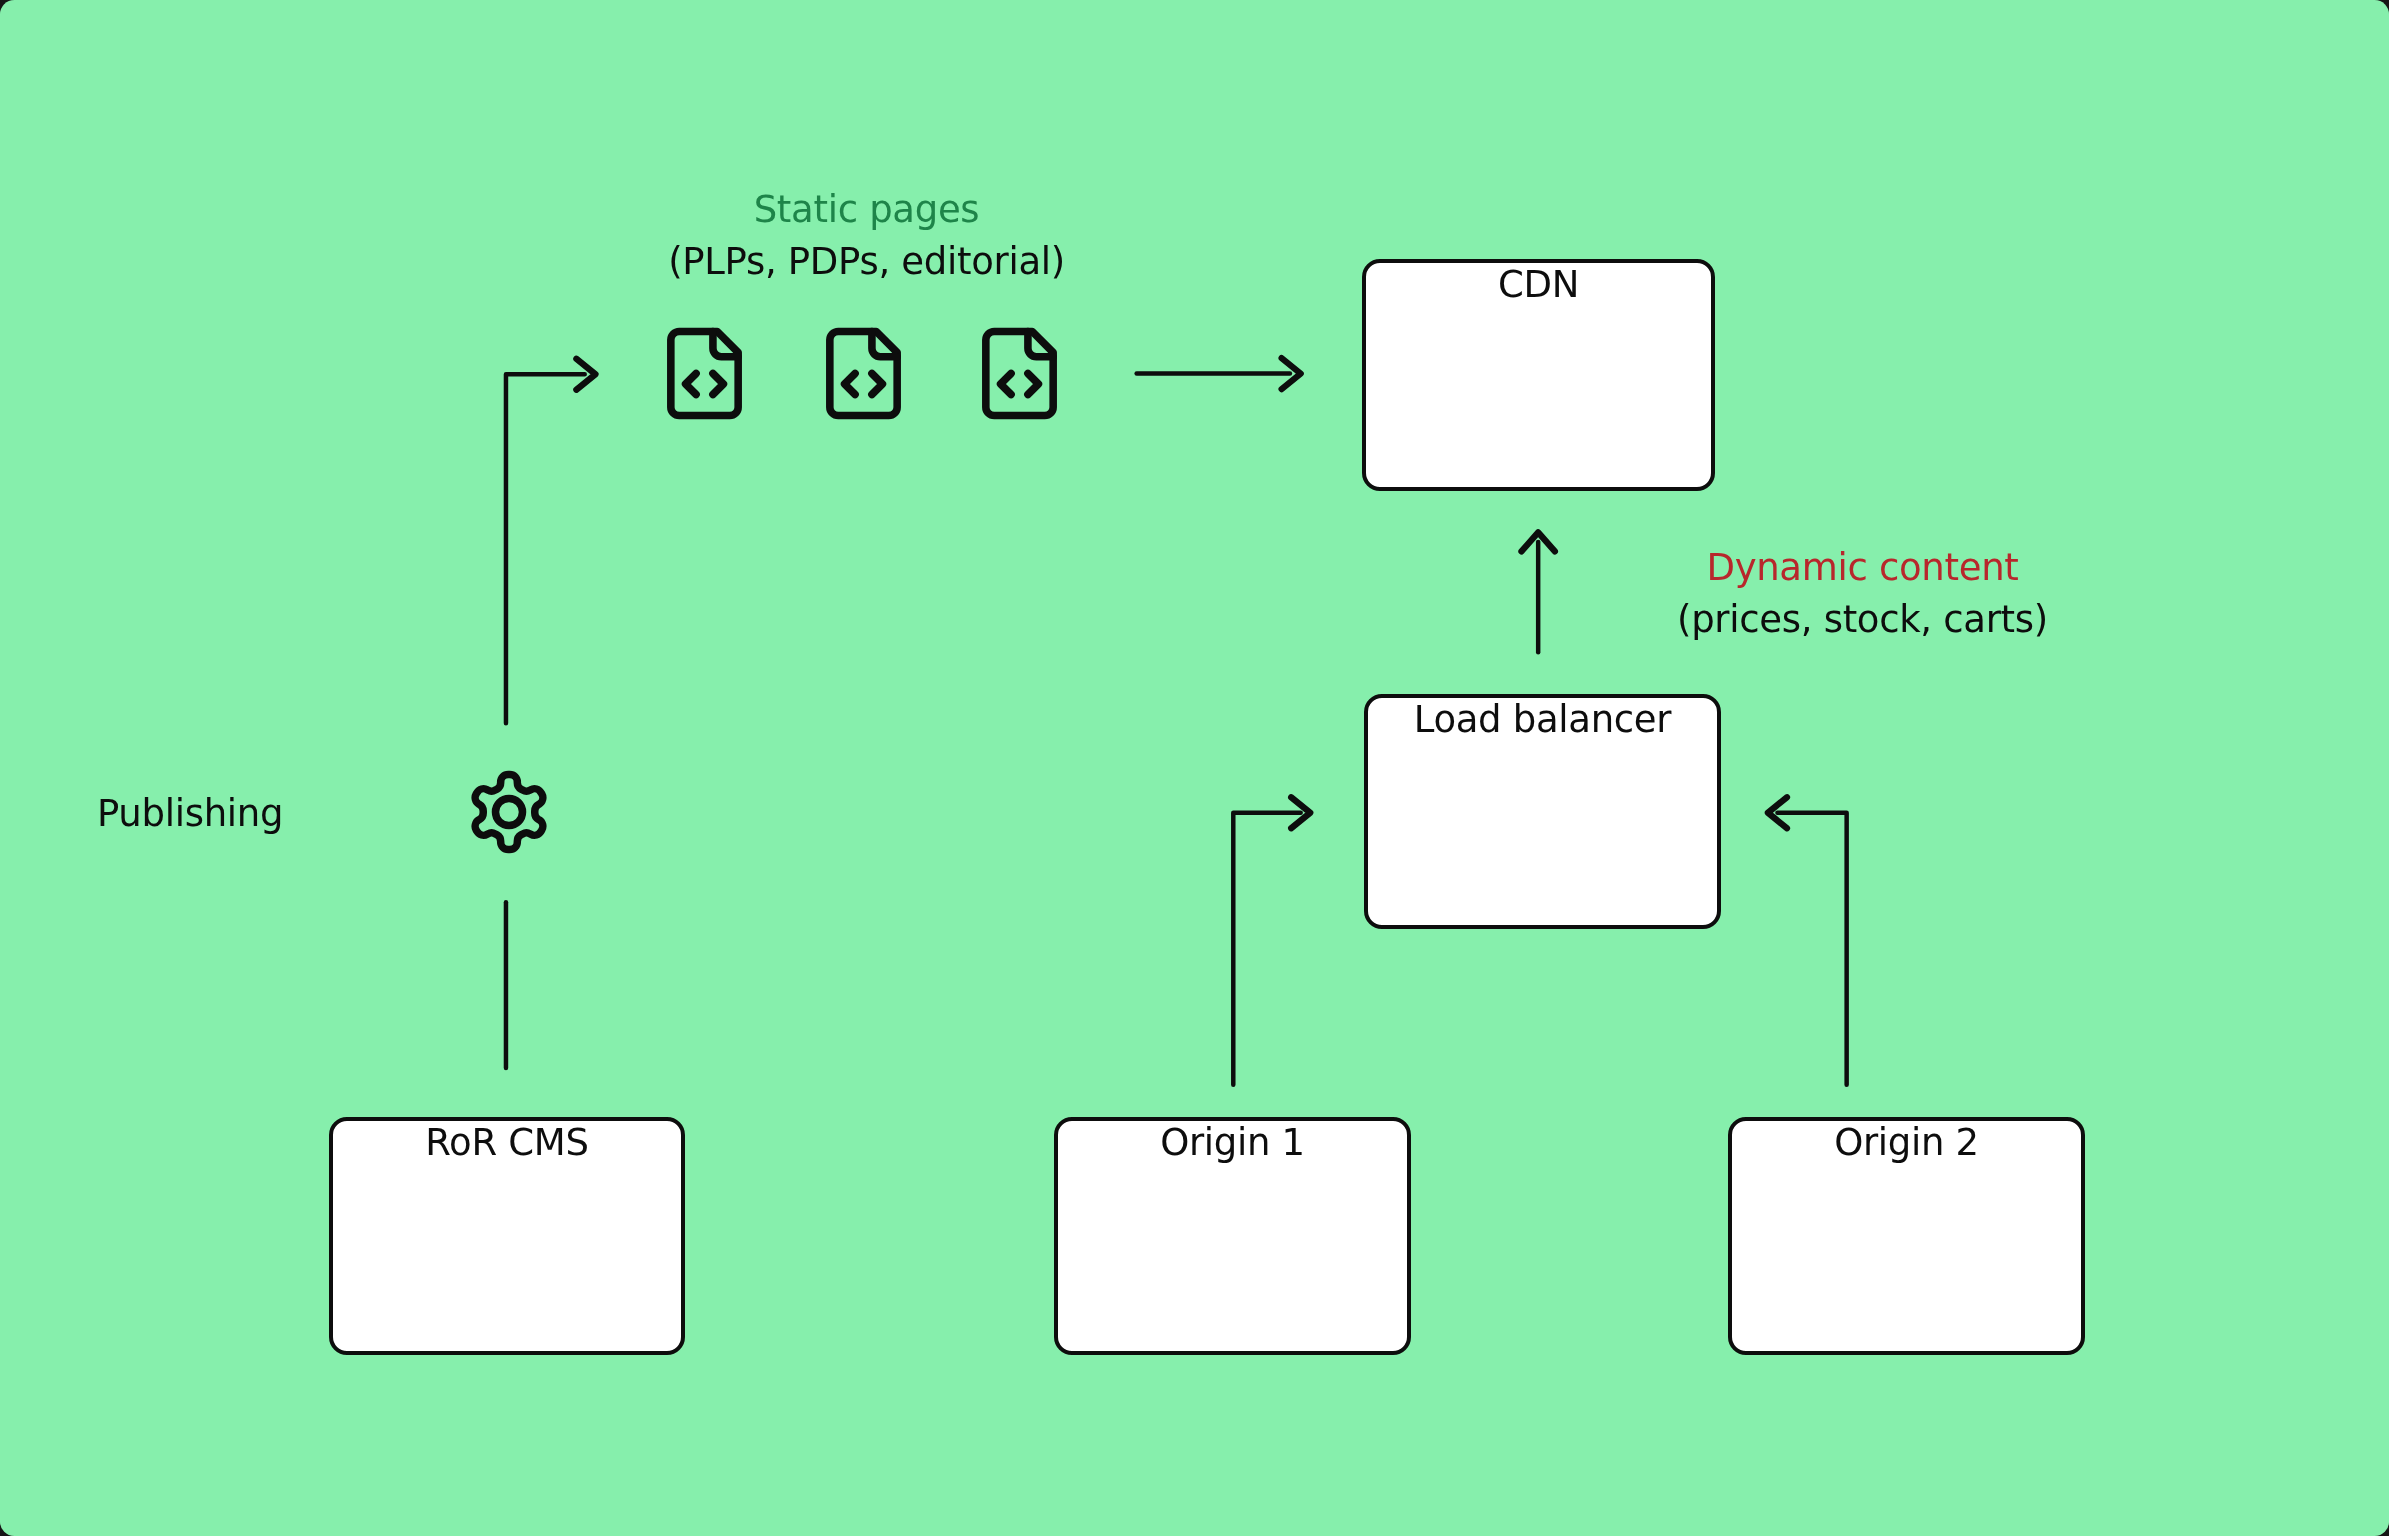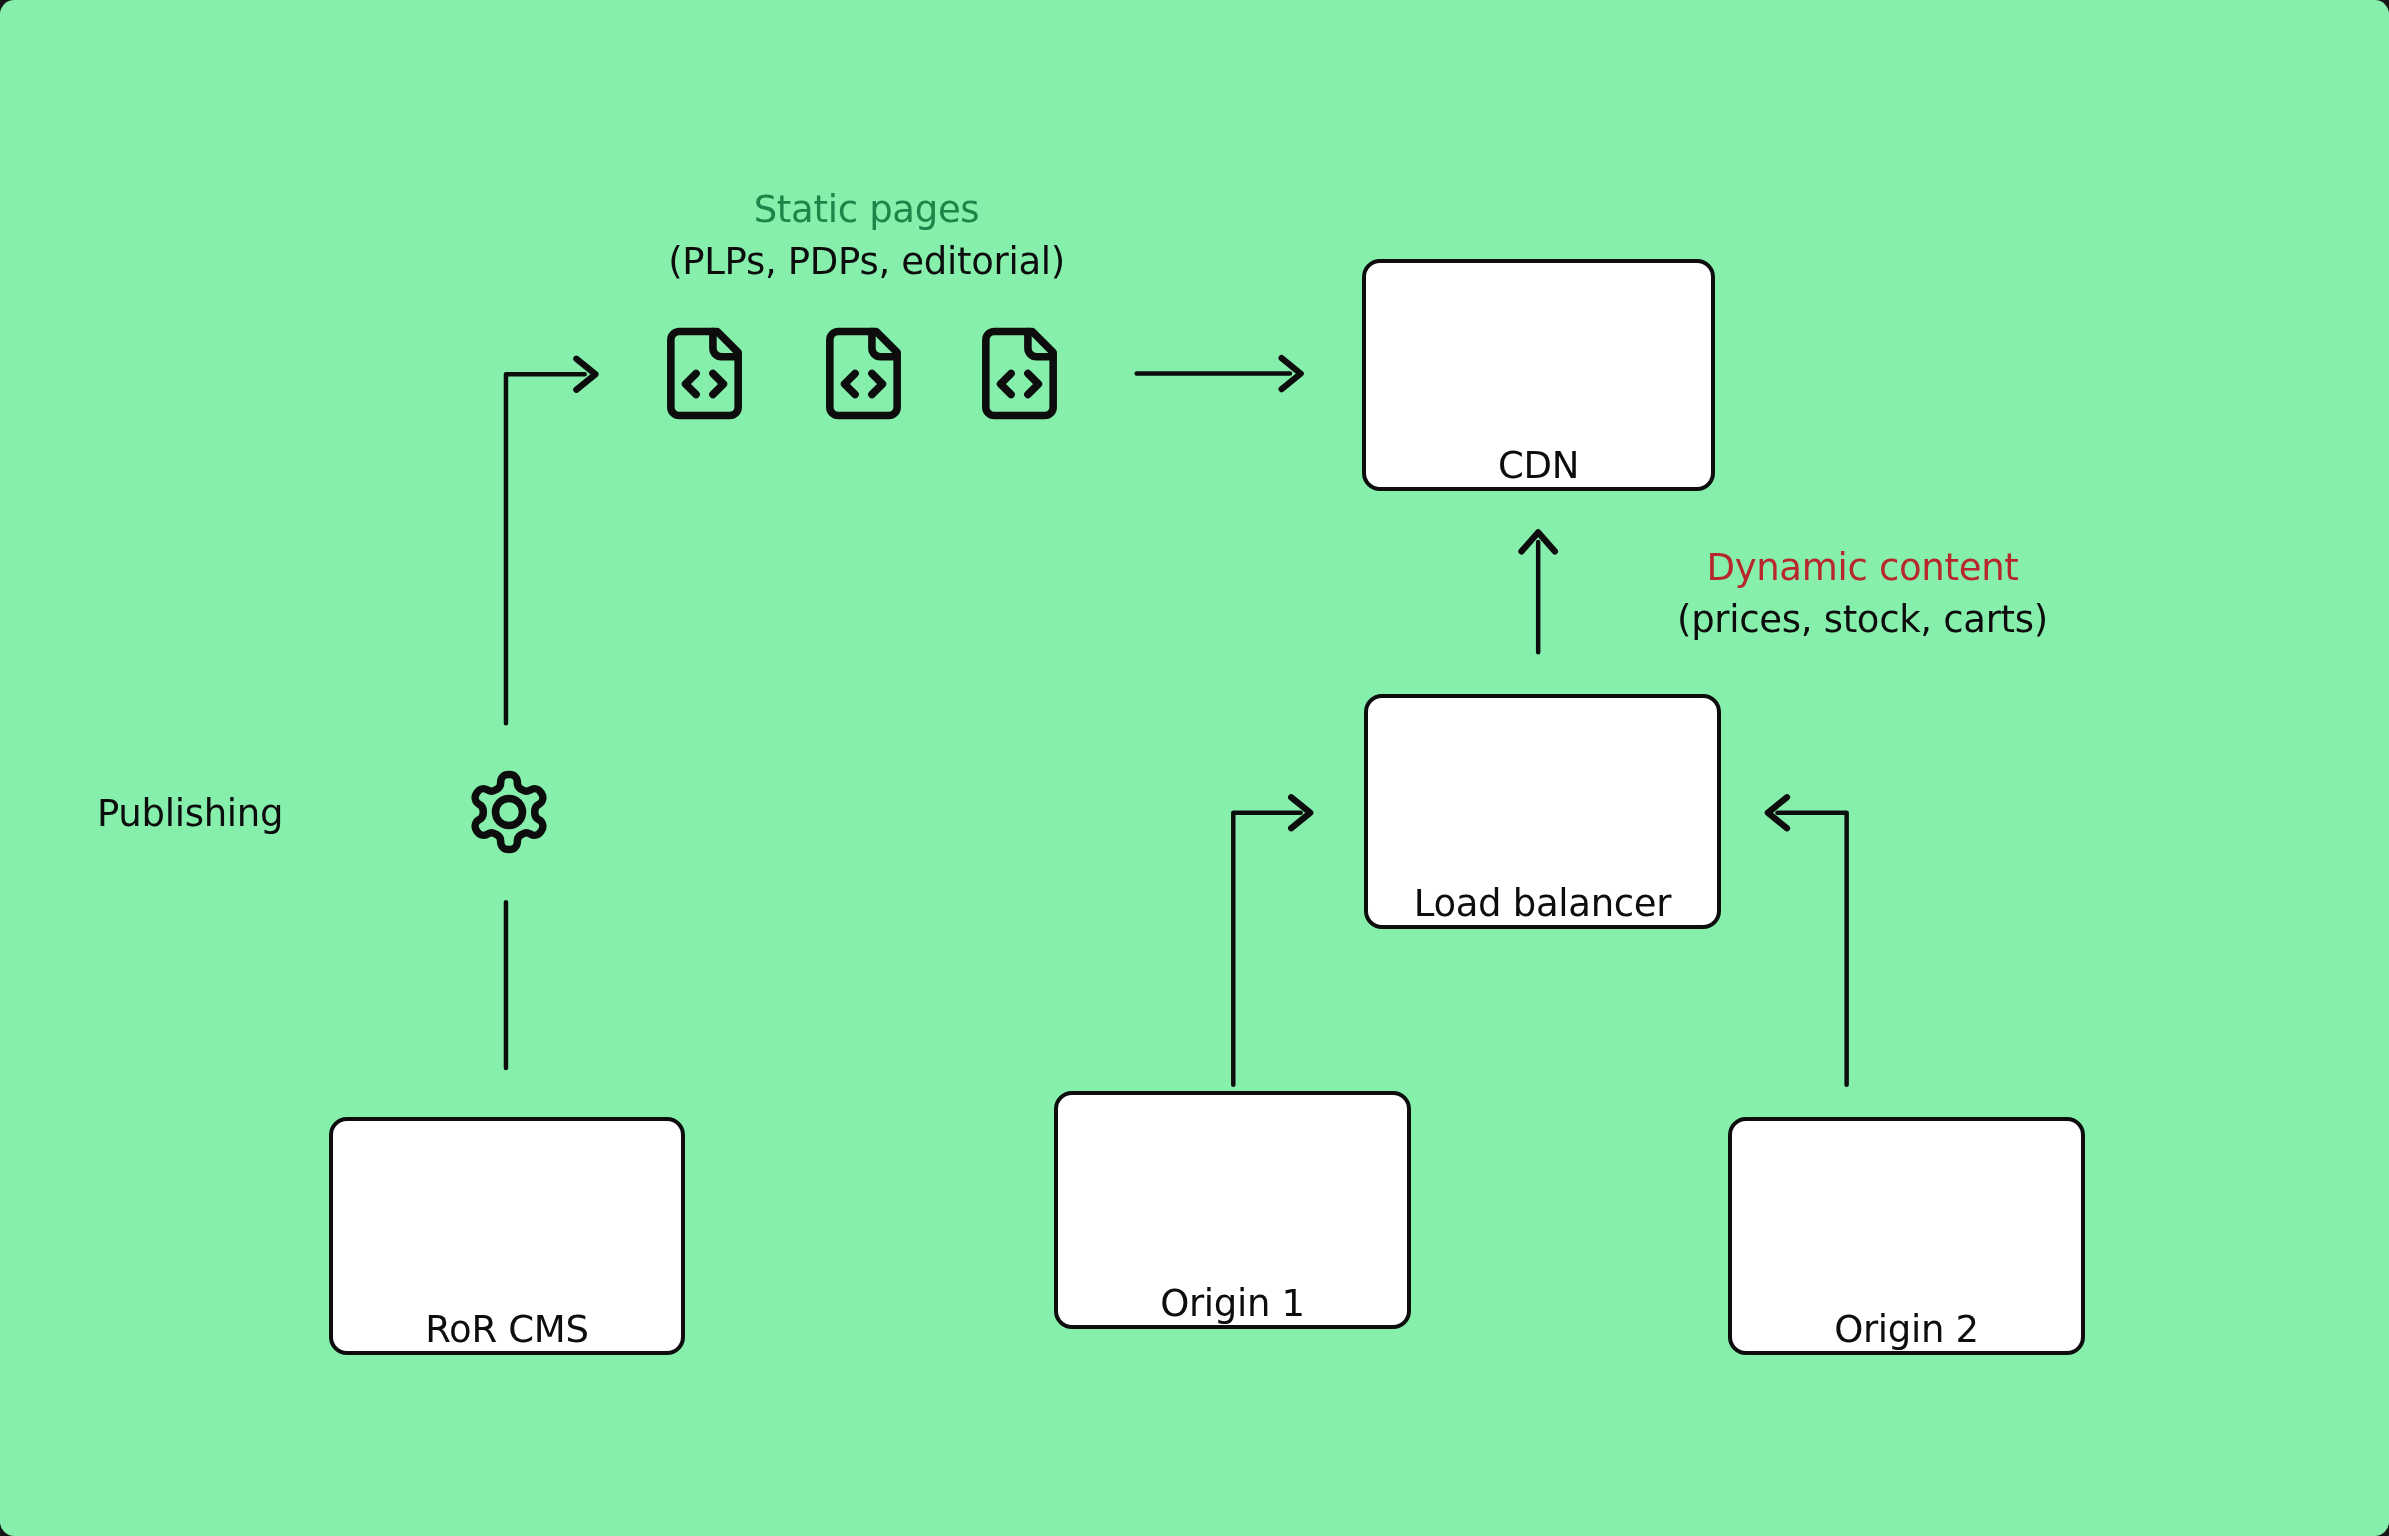--- a/index.html
+++ b/index.html
@@ -32,30 +32,30 @@
     stroke-width: 10.5;
     stroke-linecap: round;
     stroke-linejoin: round;
   }
   .node {
     position: absolute;
     background: #ffffff;
     border: 4.8px solid #0d0d0d;
     border-radius: 18px;
     display: flex;
-    align-items: flex-end;
+    align-items: flex-start;
     justify-content: center;
     font-size: 37px;
     letter-spacing: -0.3px;
     white-space: nowrap;
   }
   #node-cdn           { left: 1362px; top: 259px;  width: 353px; height: 232px; }
   #node-load-balancer { left: 1364px; top: 694px; width: 357px; height: 235px; }
   #node-ror-cms       { left: 329px;  top: 1117px; width: 356px; height: 238px; }
-  #node-origin-1      { left: 1054px; top: 1091px; width: 357px; height: 238px; }
+  #node-origin-1      { left: 1054px; top: 1117px; width: 357px; height: 238px; }
   #node-origin-2      { left: 1728px; top: 1117px; width: 357px; height: 238px; }
 
   .annot {
     position: absolute;
     width: 597px;
     text-align: center;
     font-size: 37px;
     line-height: 52px;
     letter-spacing: -0.3px;
     white-space: nowrap;

